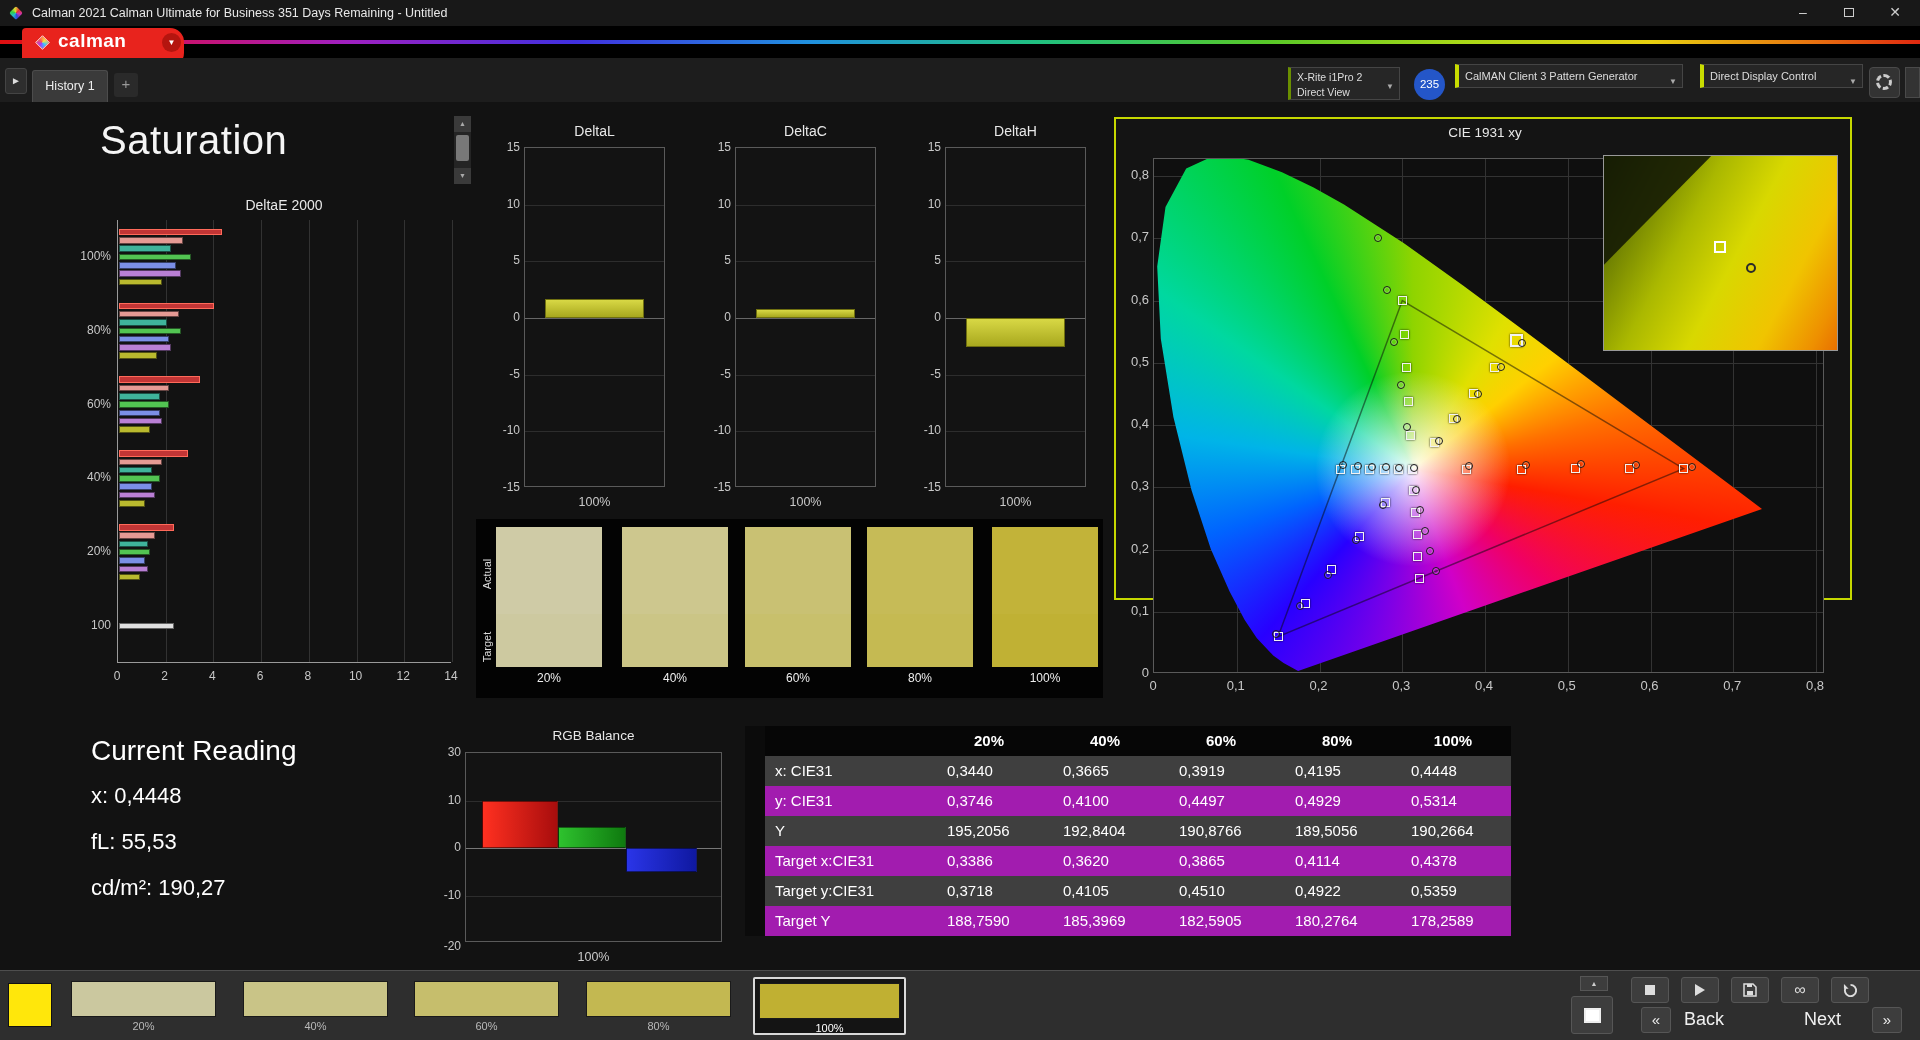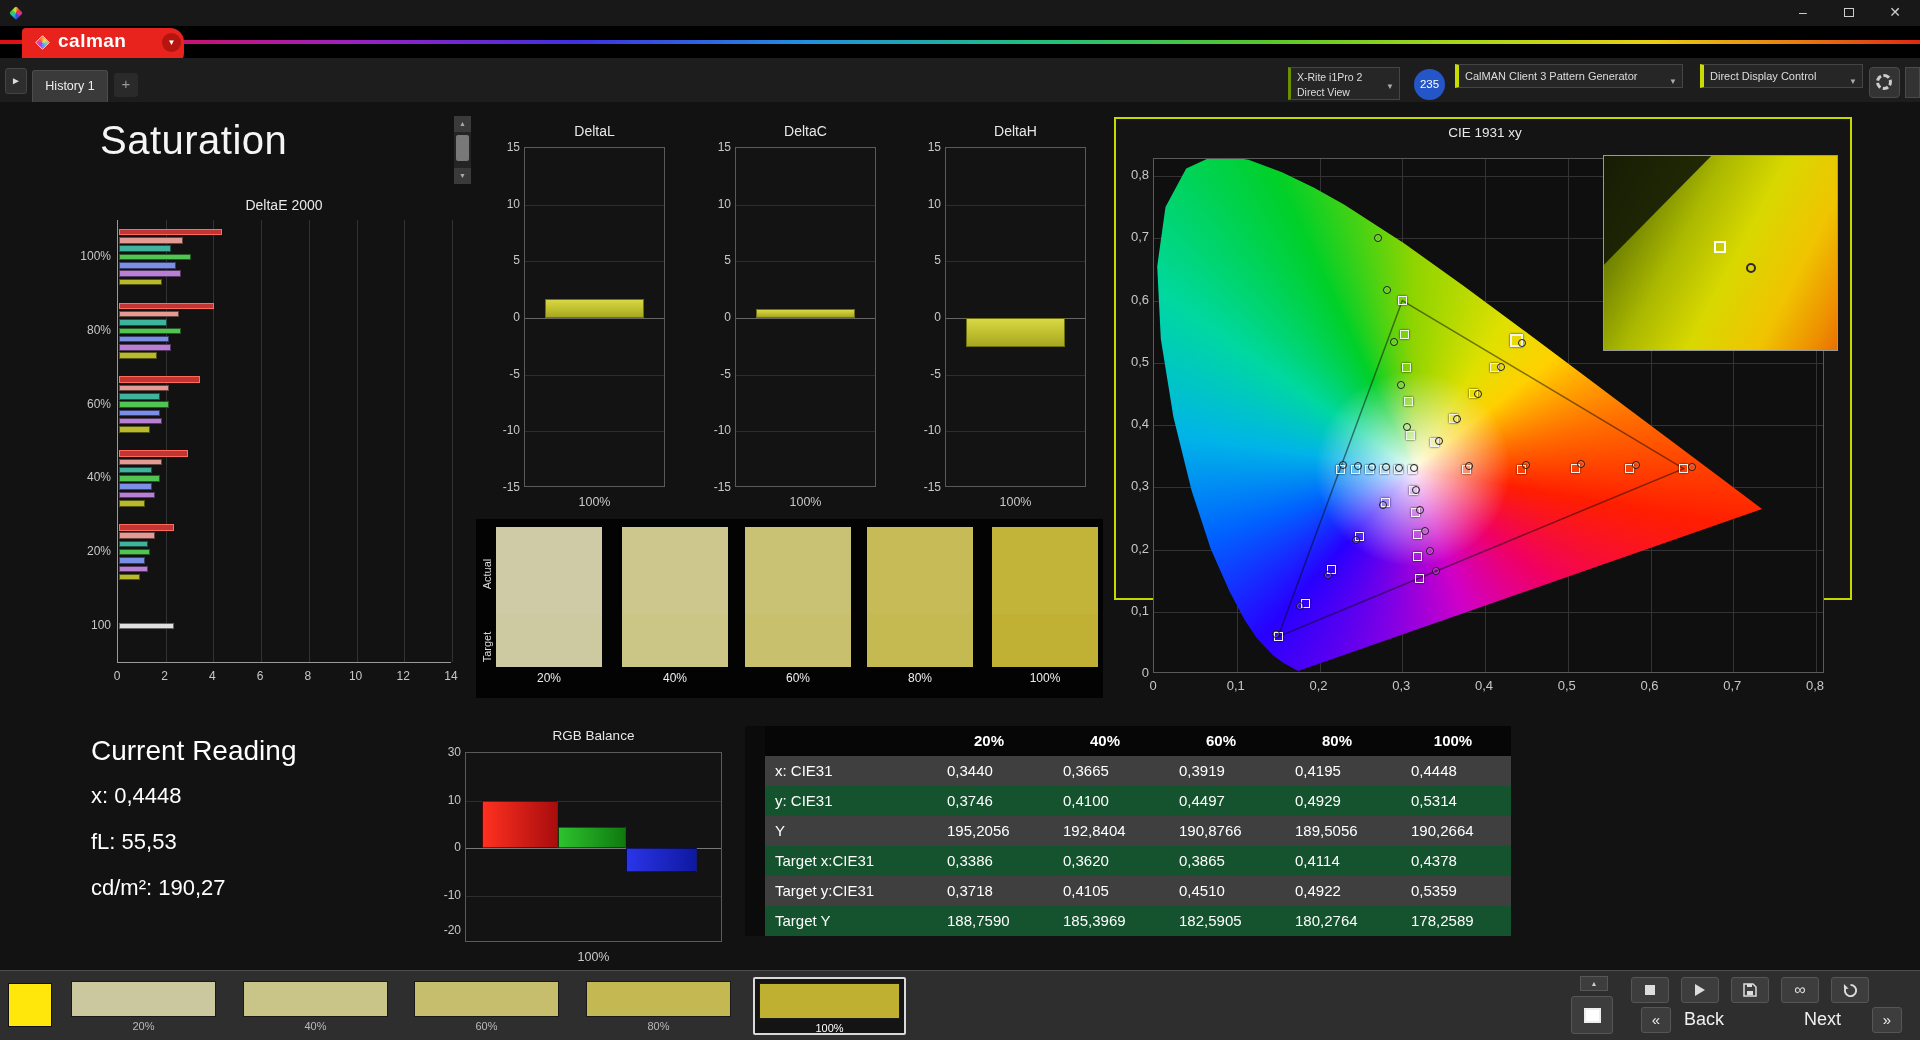--- a/index.html
+++ b/index.html
@@ -114,21 +114,21 @@
 .rgb-bar{position:absolute;border:1px solid rgba(0,0,0,.5);}
 
 
 #meas-table{position:absolute;left:745px;top:726px;display:grid;border-left:20px solid #0b0b0b;font-size:15px;color:#fff;}
 #meas-table .cell{height:30px;line-height:30px;overflow:hidden;white-space:nowrap;}
 #meas-table .th{background:#060606;font-weight:bold;text-align:center;}
 #meas-table .th.lbl{text-align:left;padding-left:10px;}
 #meas-table .td{padding-left:16px;}
 #meas-table .td.lbl{padding-left:10px;}
 #meas-table .dk{background:#3f3f3f;}
-#meas-table .lt{background:#14532d;}
+#meas-table .lt{background:#a21caf;}
 
 
 .bottombar{position:absolute;left:0;top:970px;width:1920px;height:70px;background:#2e2e2e;border-top:1px solid #4e4e4e;}
 #color-chip{position:absolute;left:8px;top:12px;width:44px;height:44px;border:1px solid #111;}
 .bsw{position:absolute;top:6px;width:153px;height:58px;border-radius:2px;}
 .bsw .bsw-color{position:absolute;left:4px;right:4px;top:4px;height:36px;border:1px solid #1a1a1a;}
 .bsw .bsw-label{position:absolute;left:0;right:0;top:43px;text-align:center;font-size:11px;color:#b9b9b9;}
 .bsw.sel{border:2px solid #d9d9d9;background:#141414;}
 .bsw.sel .bsw-label{color:#fff;}
 .icon-btn{position:absolute;top:6px;width:38px;height:26px;background:#3d3d3d;border:1px solid #565656;border-radius:3px;display:flex;align-items:center;justify-content:center;color:#ddd;}
@@ -140,20 +140,21 @@
 #pattern-btn{position:absolute;left:1571px;top:25px;width:42px;height:38px;background:#3d3d3d;border:1px solid #565656;border-radius:3px;}
 #pattern-btn .pw{position:absolute;left:12px;top:11px;width:17px;height:15px;border:2px solid #eee;background:#fff;}
 </style>
 </head>
 <body>
 
 <div class="screen">
 
   <div class="titlebar">
     <div class="app-icon"></div>
+    <div class="win-title">Calman 2021 Calman Ultimate for Business 351 Days Remaining - Untitled</div>
     <div class="win-btn" style="left:1782px;">–</div>
     <div class="win-btn" style="left:1828px;"><span class="maxi-box"></span></div>
     <div class="win-btn" style="left:1874px;">✕</div>
   </div>
 
   <div class="logobar">
     <div class="spectrum"></div>
     <div class="logo-chip">
       <div class="logo-diamond"></div>
       <div class="logo-text">calman</div>
@@ -476,21 +477,21 @@
     <div class="rd-line">cd/m²: 190,27</div>
   </div>
 
   <div id="rgb">
     <div class="chart-title">RGB Balance</div>
     <div id="rgb-ylabels">
         <div class="axis-lab" style="top: -7px;">30</div>
         <div class="axis-lab" style="top: 40.5px;">10</div>
         <div class="axis-lab" style="top: 88px;">0</div>
         <div class="axis-lab" style="top: 135.5px;">-10</div>
-        <div class="axis-lab" style="top: 171px;">-20</div>
+        <div class="axis-lab" style="top: 187px;">-20</div>
       </div>
     <div id="rgb-plot">
         <div class="hgrid" style="top: 47.5px;"></div>
         <div class="hgrid" style="top: 95px; background: rgb(119, 119, 119);"></div>
         <div class="hgrid" style="top: 142.5px;"></div>
         <div class="rgb-bar" style="left: 16px; width: 76px; top: 47.5px; height: 47.5px; background: linear-gradient(90deg, rgb(255, 48, 32), rgb(168, 13, 13));"></div>
         <div class="rgb-bar" style="left: 92px; width: 68px; top: 73.625px; height: 21.375px; background: linear-gradient(90deg, rgb(46, 194, 46), rgb(15, 122, 15));"></div>
         <div class="rgb-bar" style="left: 160px; width: 71px; top: 95px; height: 23.75px; background: linear-gradient(90deg, rgb(42, 53, 232), rgb(15, 24, 160));"></div>
       </div>
     <div id="rgb-xlabel">100%</div>

